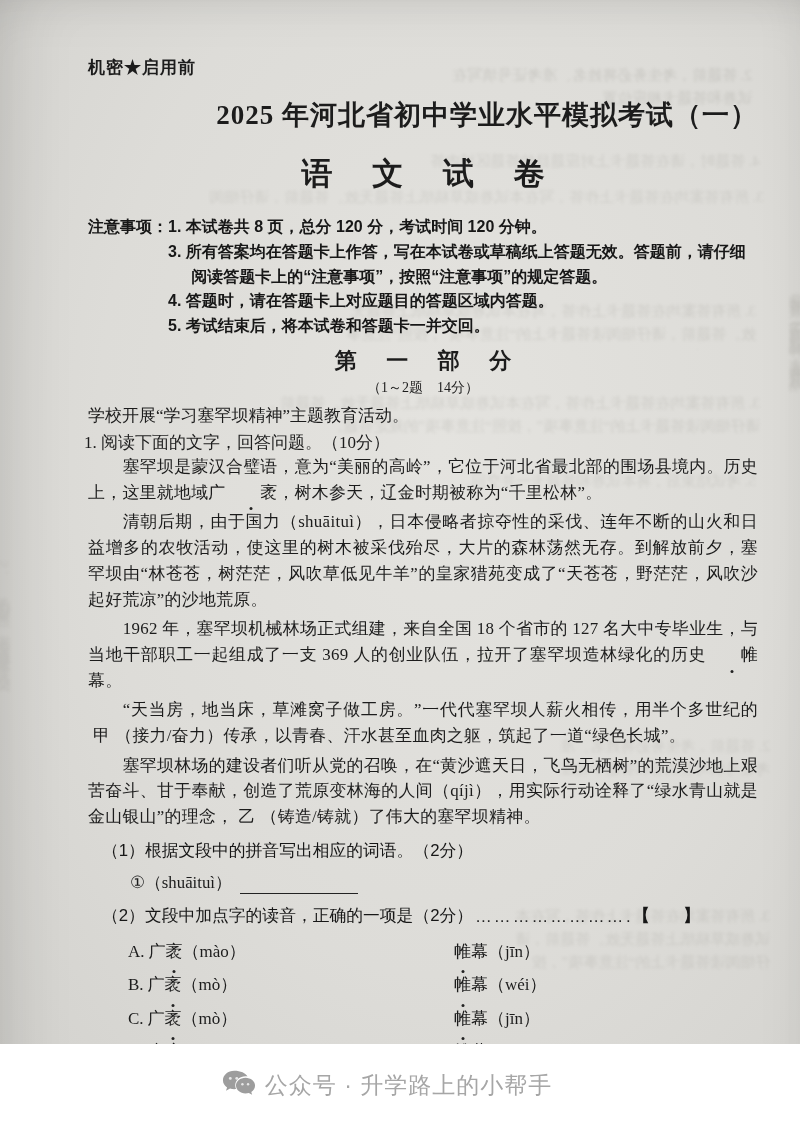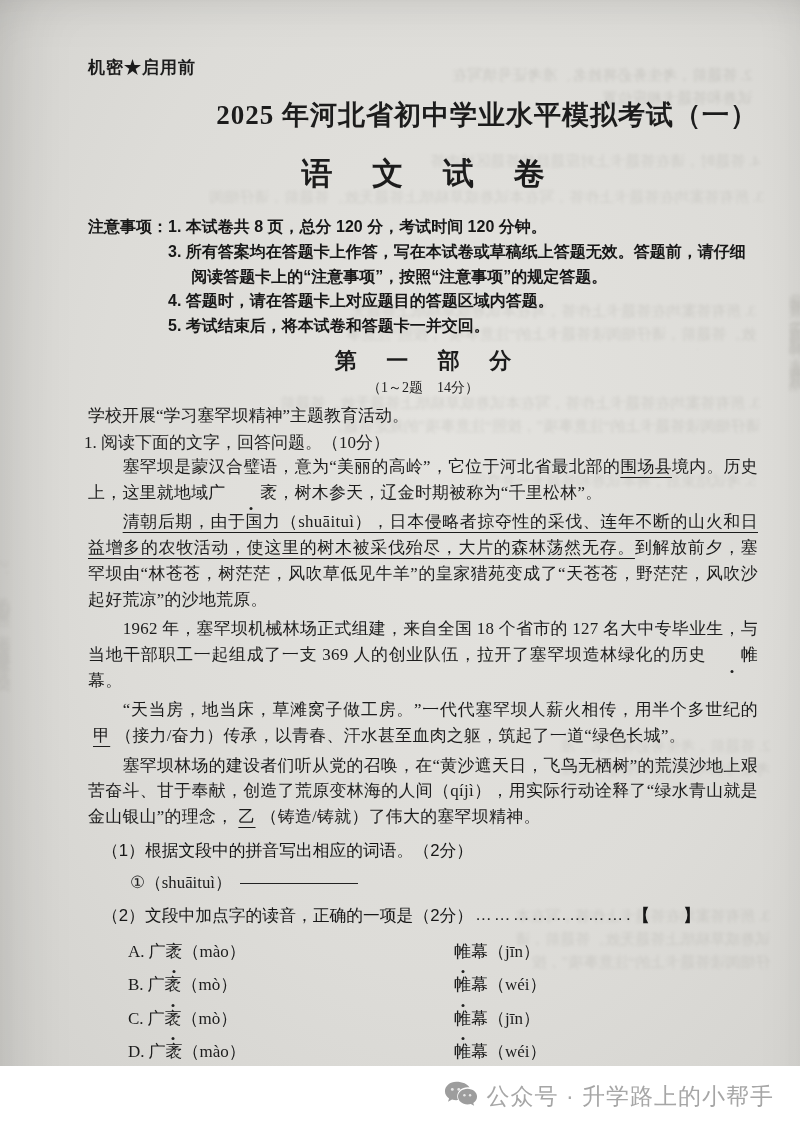--- a/index.html
+++ b/index.html
@@ -36,46 +36,46 @@
           font-size:16px;line-height:24.8px;font-weight:600;color:#171717;}
   .notice-label{white-space:nowrap;font-weight:bold;}
   .notice-items{flex:1;}
   .notice-item{padding-left:1.45em;text-indent:-1.45em;}
   .sec-head{margin-top:7px;text-align:center;font-size:22px;font-weight:bold;letter-spacing:12px;text-indent:12px;}
   .sec-range{margin-top:3px;text-align:center;font-size:14px;}
   .intro{margin-top:7px;font-size:17px;}
   .q1stem{margin-top:4px;font-size:17px;margin-left:-4px;}
   .para{font-size:16.9px;line-height:25.7px;text-align:justify;text-indent:2.05em;letter-spacing:.3px;}
   .para.gapb{margin-top:4px;}
-  .useg{text-decoration:underline;text-underline-offset:5px;text-decoration-thickness:1.2px;margin-top:24px;}
+  .useg{text-underline-offset:5px;text-decoration-thickness:1.2px;margin-top:24px;}
   .useg.gap{padding:0 5px;}
   .dchar{position:relative;display:inline-block;}
   .dchar::after{content:"";position:absolute;left:50%;bottom:-5px;width:3px;height:3px;
                 border-radius:50%;background:#222;transform:translateX(-50%);}
   .subq{margin-top:9px;font-size:16.8px;font-family:"Liberation Sans","DejaVu Sans",sans-serif;
         font-weight:500;margin-left:14px;color:#171717;}
   .pinyin-line{display:flex;align-items:baseline;margin-left:42px;margin-top:9px;font-size:16.8px;}
-  .pinyin-item{display:flex;align-items:center;}
+  .pinyin-item{display:flex;align-items:flex-end;}
   .pinyin-item.first{width:332px;}
   .blank{display:inline-block;width:118px;border-bottom:1.4px solid #222;height:2px;
          vertical-align:baseline;margin-left:8px;}
   .blank.b2{width:108px;}
-  .q2line{display:flex;align-items:center;margin-left:14px;margin-top:10px;padding-right:58px;
+  .q2line{display:flex;align-items:flex-end;margin-left:14px;margin-top:10px;padding-right:58px;
           font-family:"Liberation Sans","DejaVu Sans",sans-serif;font-weight:500;font-size:16.8px;color:#171717;}
   .q2-prompt{white-space:nowrap;}
   .leaders{flex:1;overflow:hidden;white-space:nowrap;letter-spacing:2px;margin:0 2px;color:#222;}
   .bracket{white-space:nowrap;font-weight:bold;}
   .options{margin-top:8px;margin-left:40px;}
   .opt-row{display:grid;grid-template-columns:326px 1fr;font-size:17px;line-height:33.5px;}
   .opt-left,.opt-right{white-space:nowrap;}
   .opt-label{margin-right:4px;}
   .footer{margin-top:6px;text-align:center;font-size:16px;letter-spacing:2px;transform:translateX(12px);}
   
-  .wm-strip{position:absolute;left:0;bottom:0;width:800px;height:60px;background:#ffffff;
-            display:flex;align-items:center;justify-content:flex-end;padding-right:26px;box-sizing:border-box;gap:9px;}
+  .wm-strip{position:absolute;left:0;bottom:0;width:800px;height:82px;background:#ffffff;
+            display:flex;align-items:center;justify-content:center;padding-right:26px;box-sizing:border-box;gap:9px;}
   .wm-text{color:#a6a6a6;font-size:23px;font-family:"Liberation Sans","DejaVu Sans",sans-serif;letter-spacing:1px;}
   .wm-icon{flex:0 0 auto;}
 </style>
 </head>
 <body>
 
 <div class="photo"></div>
 
 <div class="bleed" style="top:64px;right:48px;width:300px;height:48px;">2. 答题前，考生务必将姓名、准考证号填写在试卷和答题卡相应位置。</div>
 <div class="bleed" style="top:150px;right:40px;width:330px;height:26px;opacity:.16;">4. 答题时，请在答题卡上对应题目的答题区域内答题。</div>

